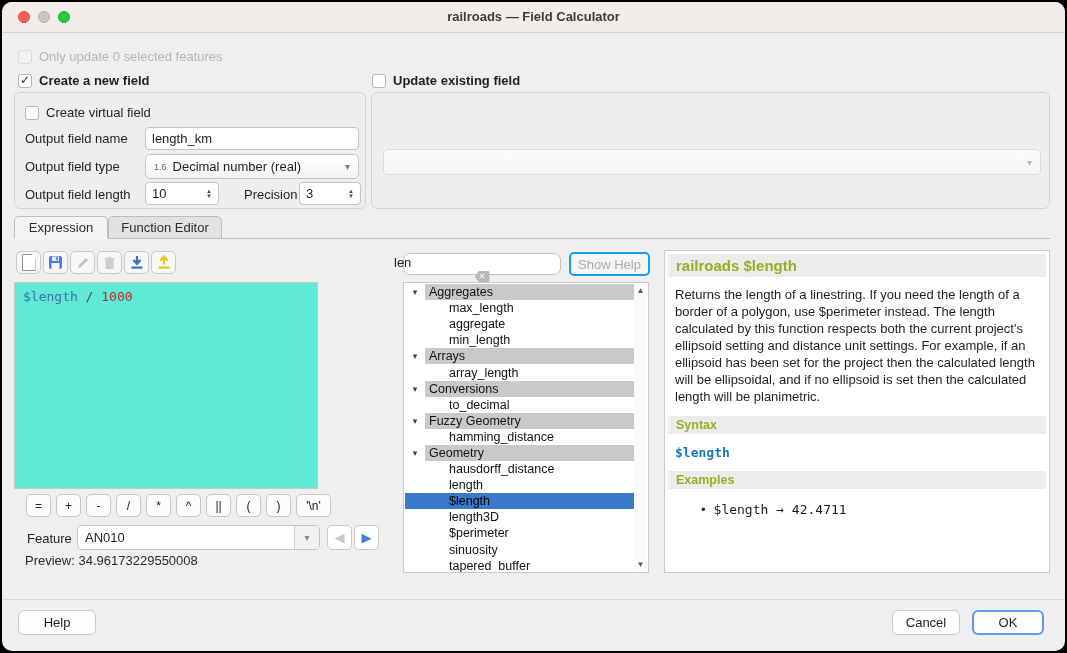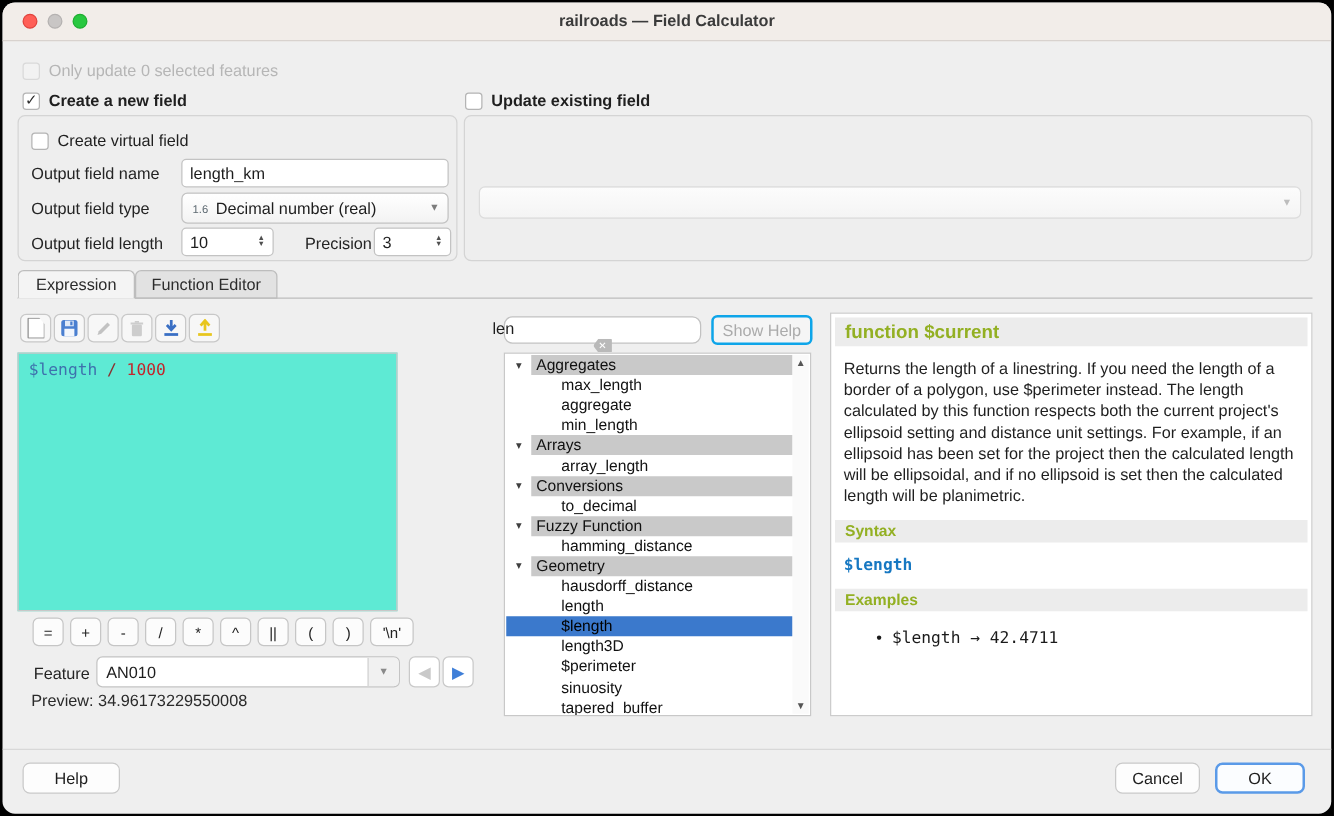--- a/index.html
+++ b/index.html
@@ -310,21 +310,21 @@
           <div class="tree-row">
             <span class="tree-arrow">▾</span>
             <span class="tree-cell group-cell">Conversions</span>
           </div>
           <div class="tree-row">
             <span class="tree-arrow"></span>
             <span class="tree-cell item-cell">to_decimal</span>
           </div>
           <div class="tree-row">
             <span class="tree-arrow">▾</span>
-            <span class="tree-cell group-cell">Fuzzy Function</span>
+            <span class="tree-cell group-cell">Fuzzy Geometry</span>
           </div>
           <div class="tree-row">
             <span class="tree-arrow"></span>
             <span class="tree-cell item-cell">hamming_distance</span>
           </div>
           <div class="tree-row">
             <span class="tree-arrow">▾</span>
             <span class="tree-cell group-cell">Geometry</span>
           </div>
           <div class="tree-row">
@@ -356,21 +356,21 @@
             <span class="tree-cell item-cell">tapered_buffer</span>
           </div>
         </div>
       <div class="tree-scroll">
         <div class="up">▲</div>
         <div class="down">▼</div>
       </div>
     </div>
 
     <div class="helppanel">
-      <div class="help-title">function $current</div>
+      <div class="help-title">railroads $length</div>
       <div class="help-desc">Returns the length of a linestring. If you need the length of a border of a polygon, use $perimeter instead. The length calculated by this function respects both the current project's ellipsoid setting and distance unit settings. For example, if an ellipsoid has been set for the project then the calculated length will be ellipsoidal, and if no ellipsoid is set then the calculated length will be planimetric.</div>
       <div class="help-band">Syntax</div>
       <div class="help-syntax">$length</div>
       <div class="help-band">Examples</div>
       <div class="help-example">
         <span class="bullet">•</span><span>$length → 42.4711</span>
       </div>
     </div>
 
     <div class="footer-sep"></div>

